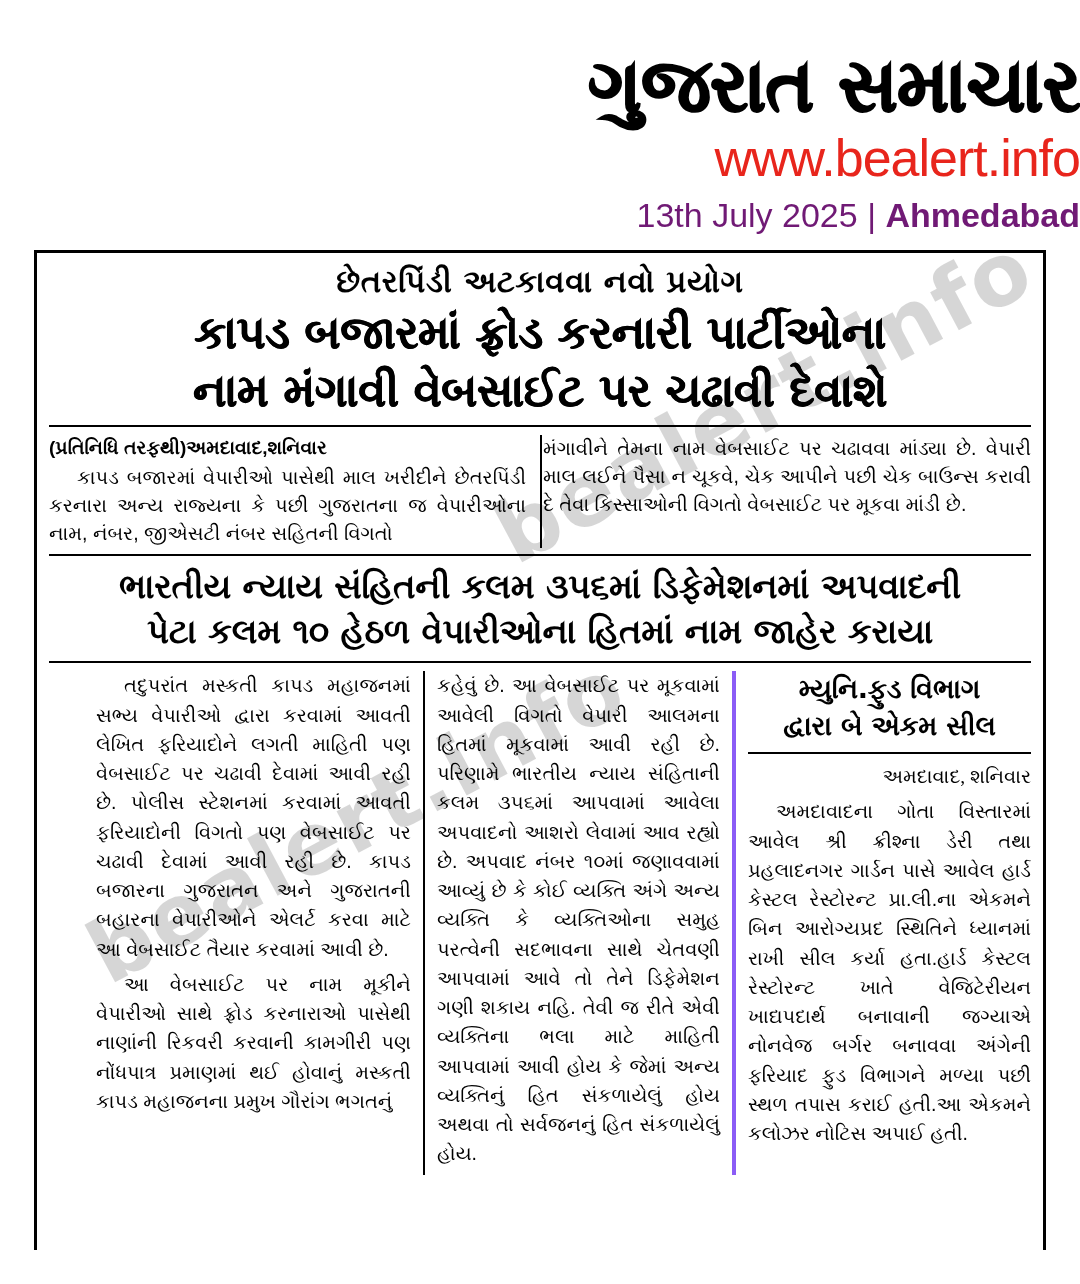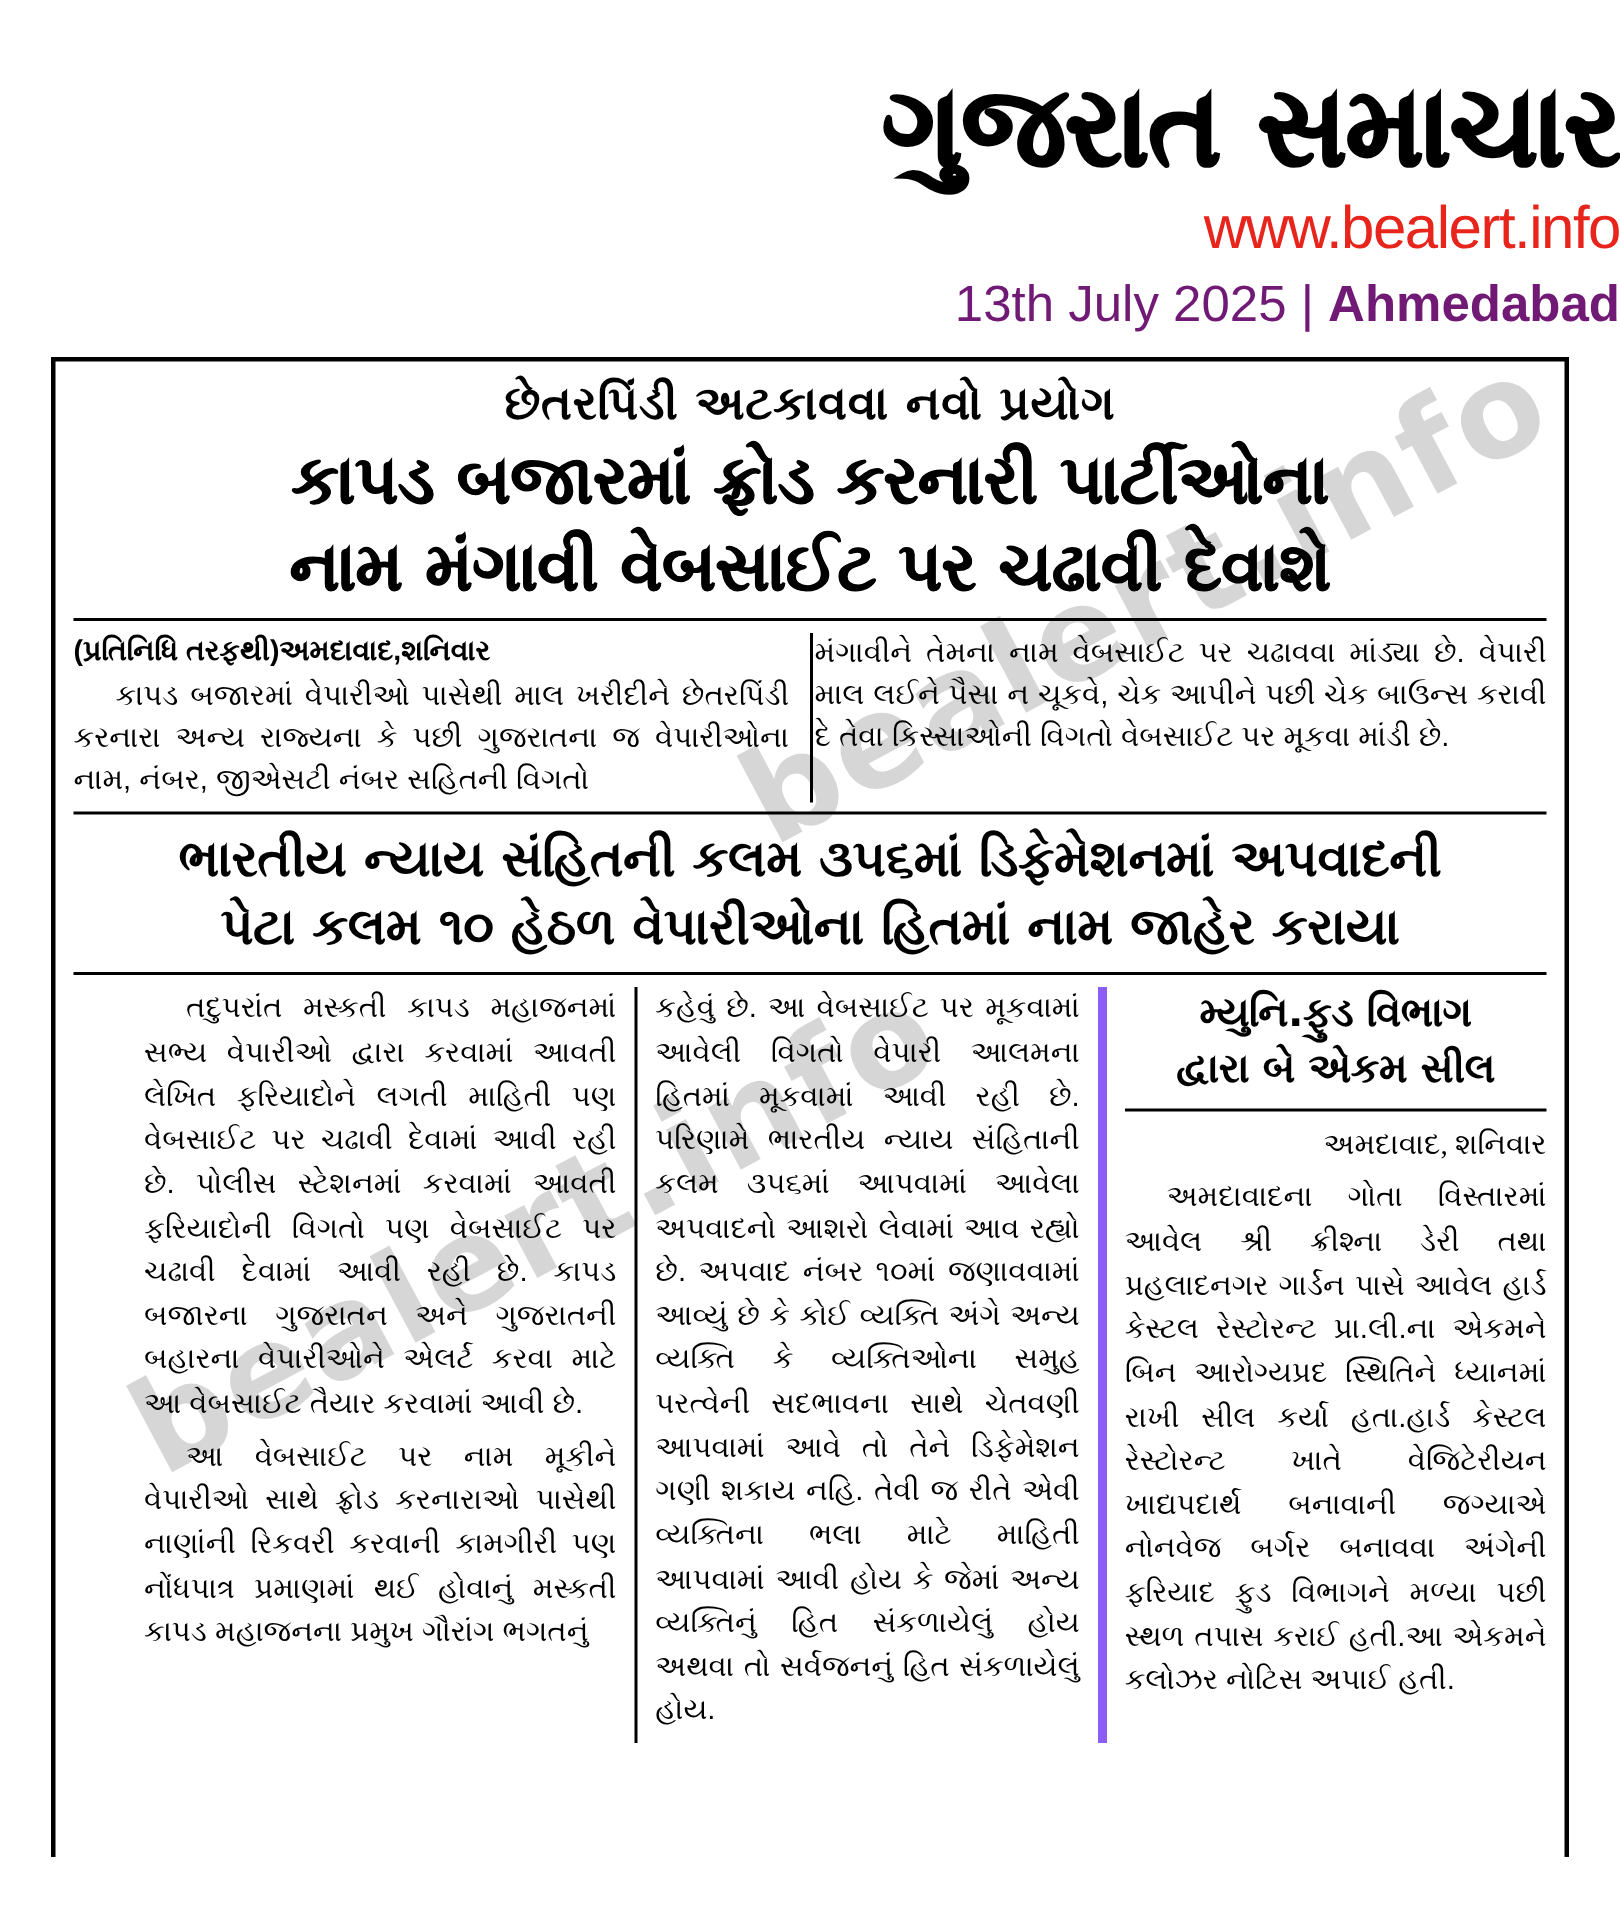--- a/index.html
+++ b/index.html
@@ -23,21 +23,21 @@
     font-weight:bold;
     font-size:74px;
     letter-spacing:-1px;
     line-height:0.95;
     color:#000;
     -webkit-text-stroke:1.5px #000;
   }
   .site-url{
     margin-top:12px;
     font-family:"Liberation Sans", sans-serif;
-    font-size:40px;
+    font-size:52px;
     color:#e8251c;
     line-height:1;
     letter-spacing:-1px;
   }
   .dateline{
     margin-top:14px;
     font-size:34px;
     color:#701a75;
     line-height:1;
   }
@@ -116,21 +116,21 @@
     display:flex;
     margin-top:6px;
     font-size:19.5px;
     line-height:1.5;
   }
   .body-cols .col{
     box-sizing:border-box;
   }
   .c1{width:35%;padding-right:12px;margin-left:47px;}
   .c2{width:33%;padding:0 12px;border-left:2px solid #000;}
-  .c3{width:32%;padding-left:12px;border-left:6px solid #8b5cf6;}
+  .c3{width:32%;padding-left:12px;border-left:4px solid #8b5cf6;}
   .body-cols p{margin:0 0 6px 0;text-align:justify;}
 
   .box-head{
     font-family:"DejaVu Sans", sans-serif;
     font-weight:bold;
     font-size:27px;
     text-align:center;
     line-height:1.35;
     margin-bottom:8px;
     letter-spacing:-.3px;

